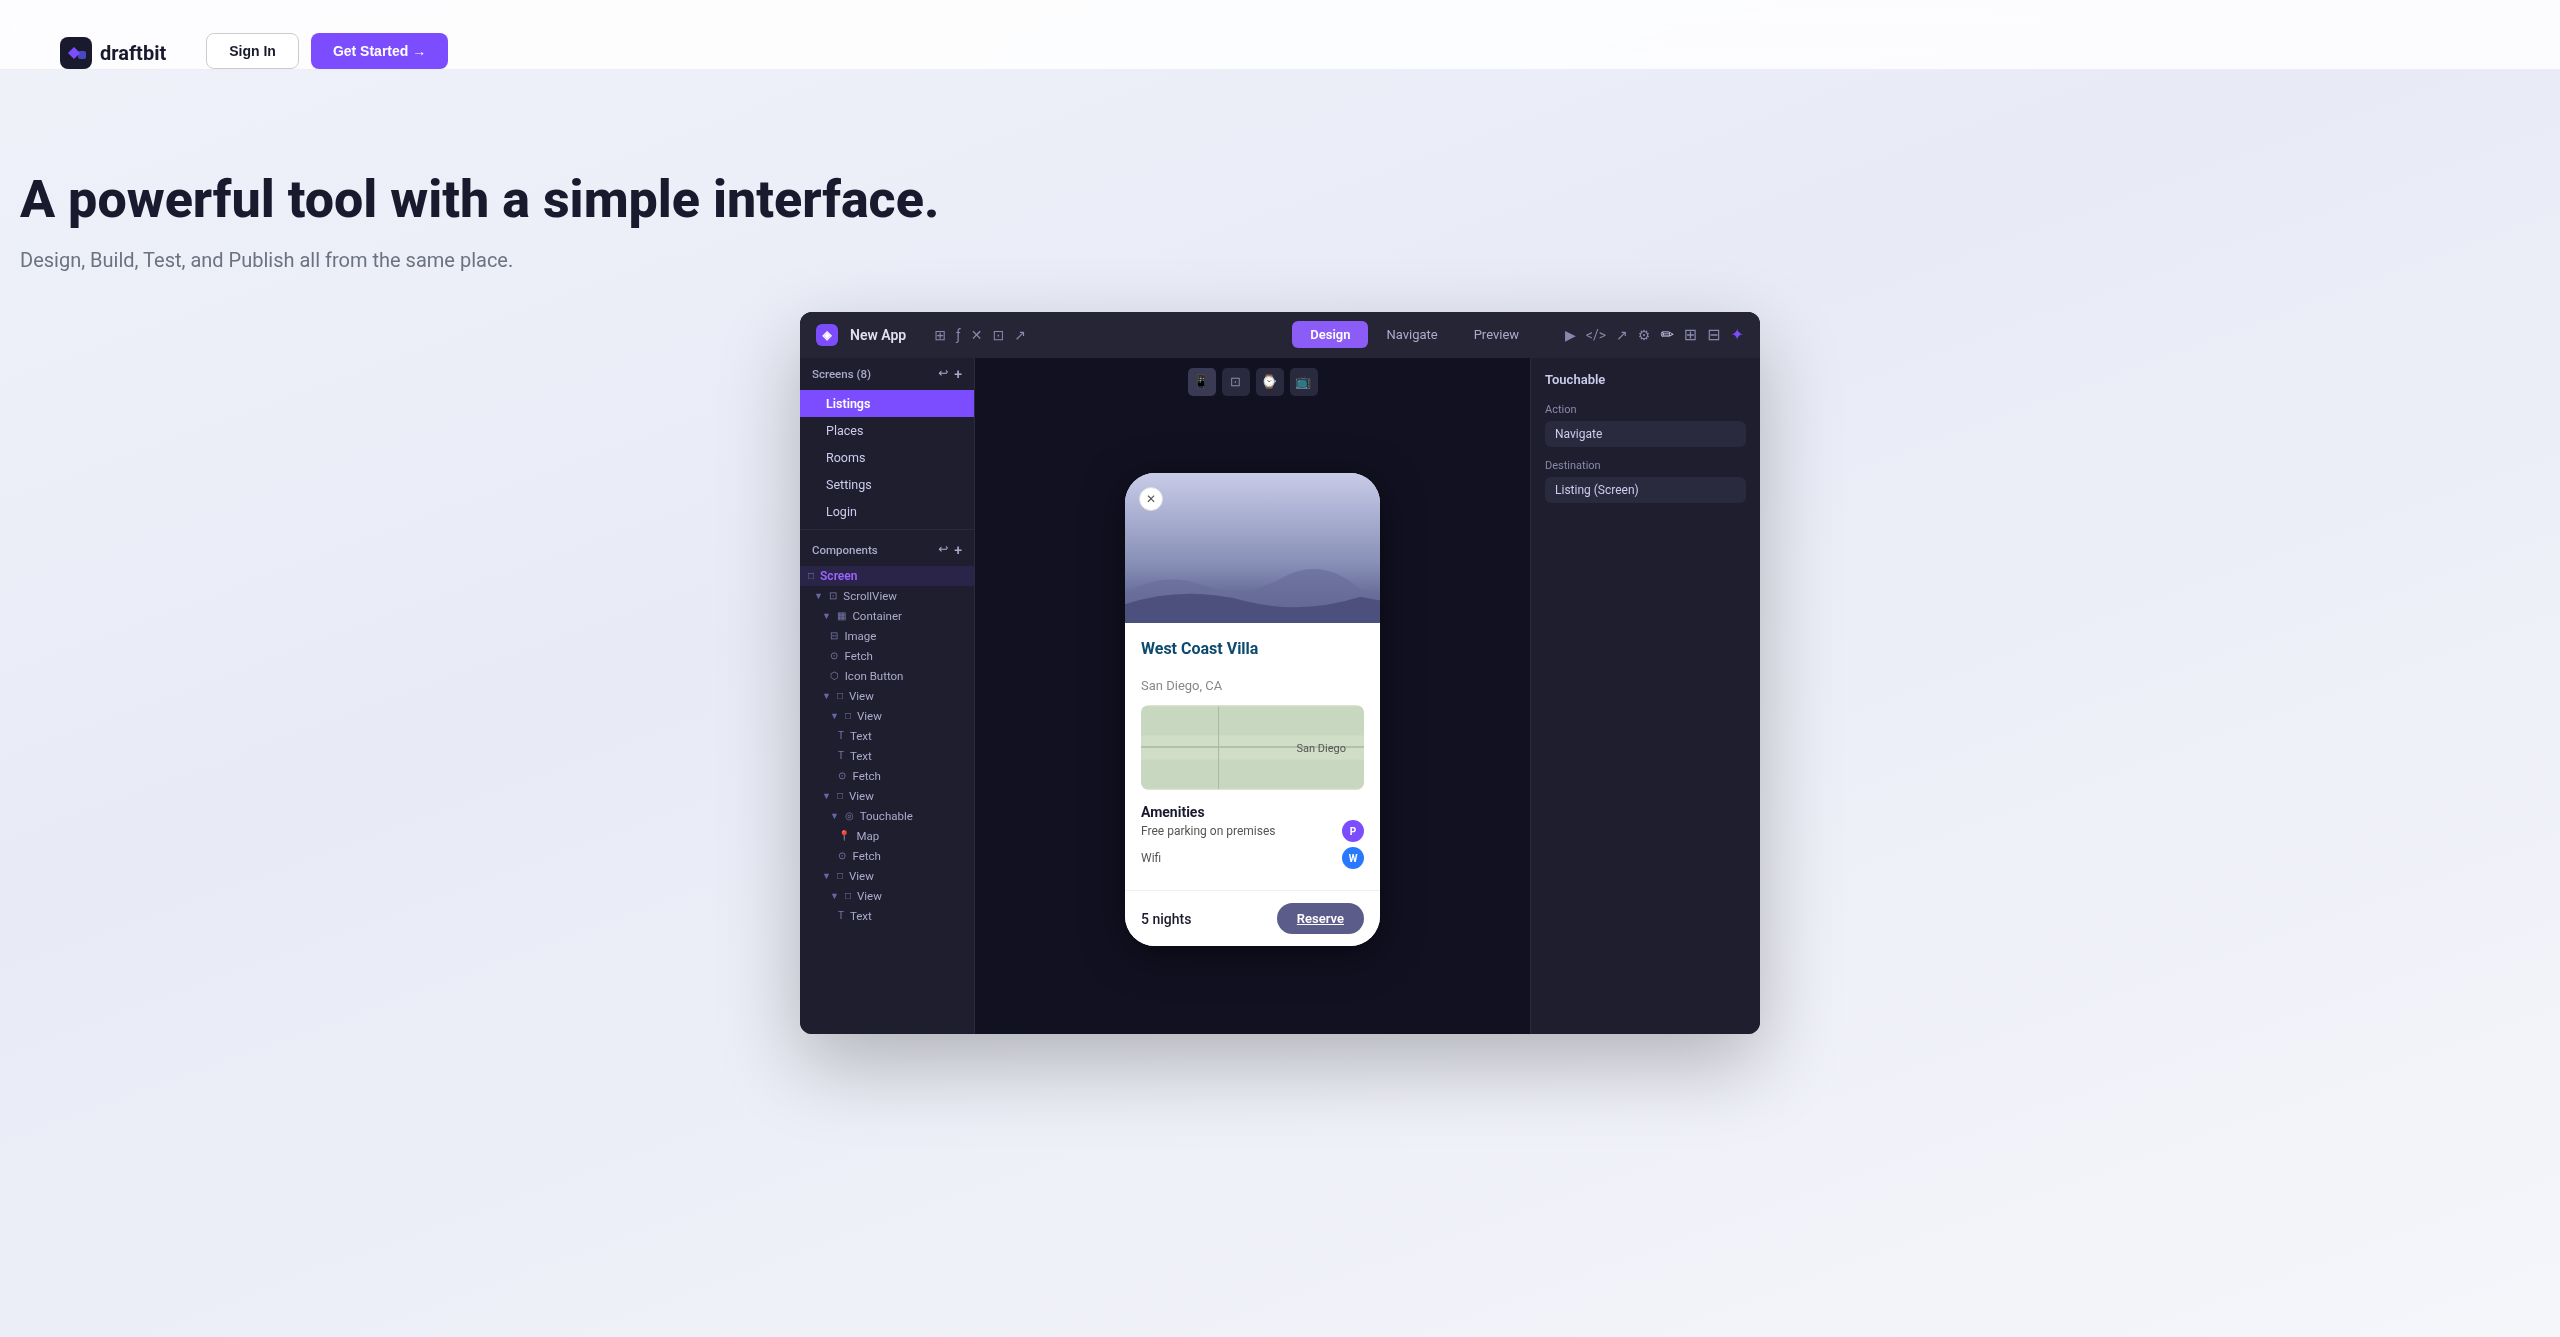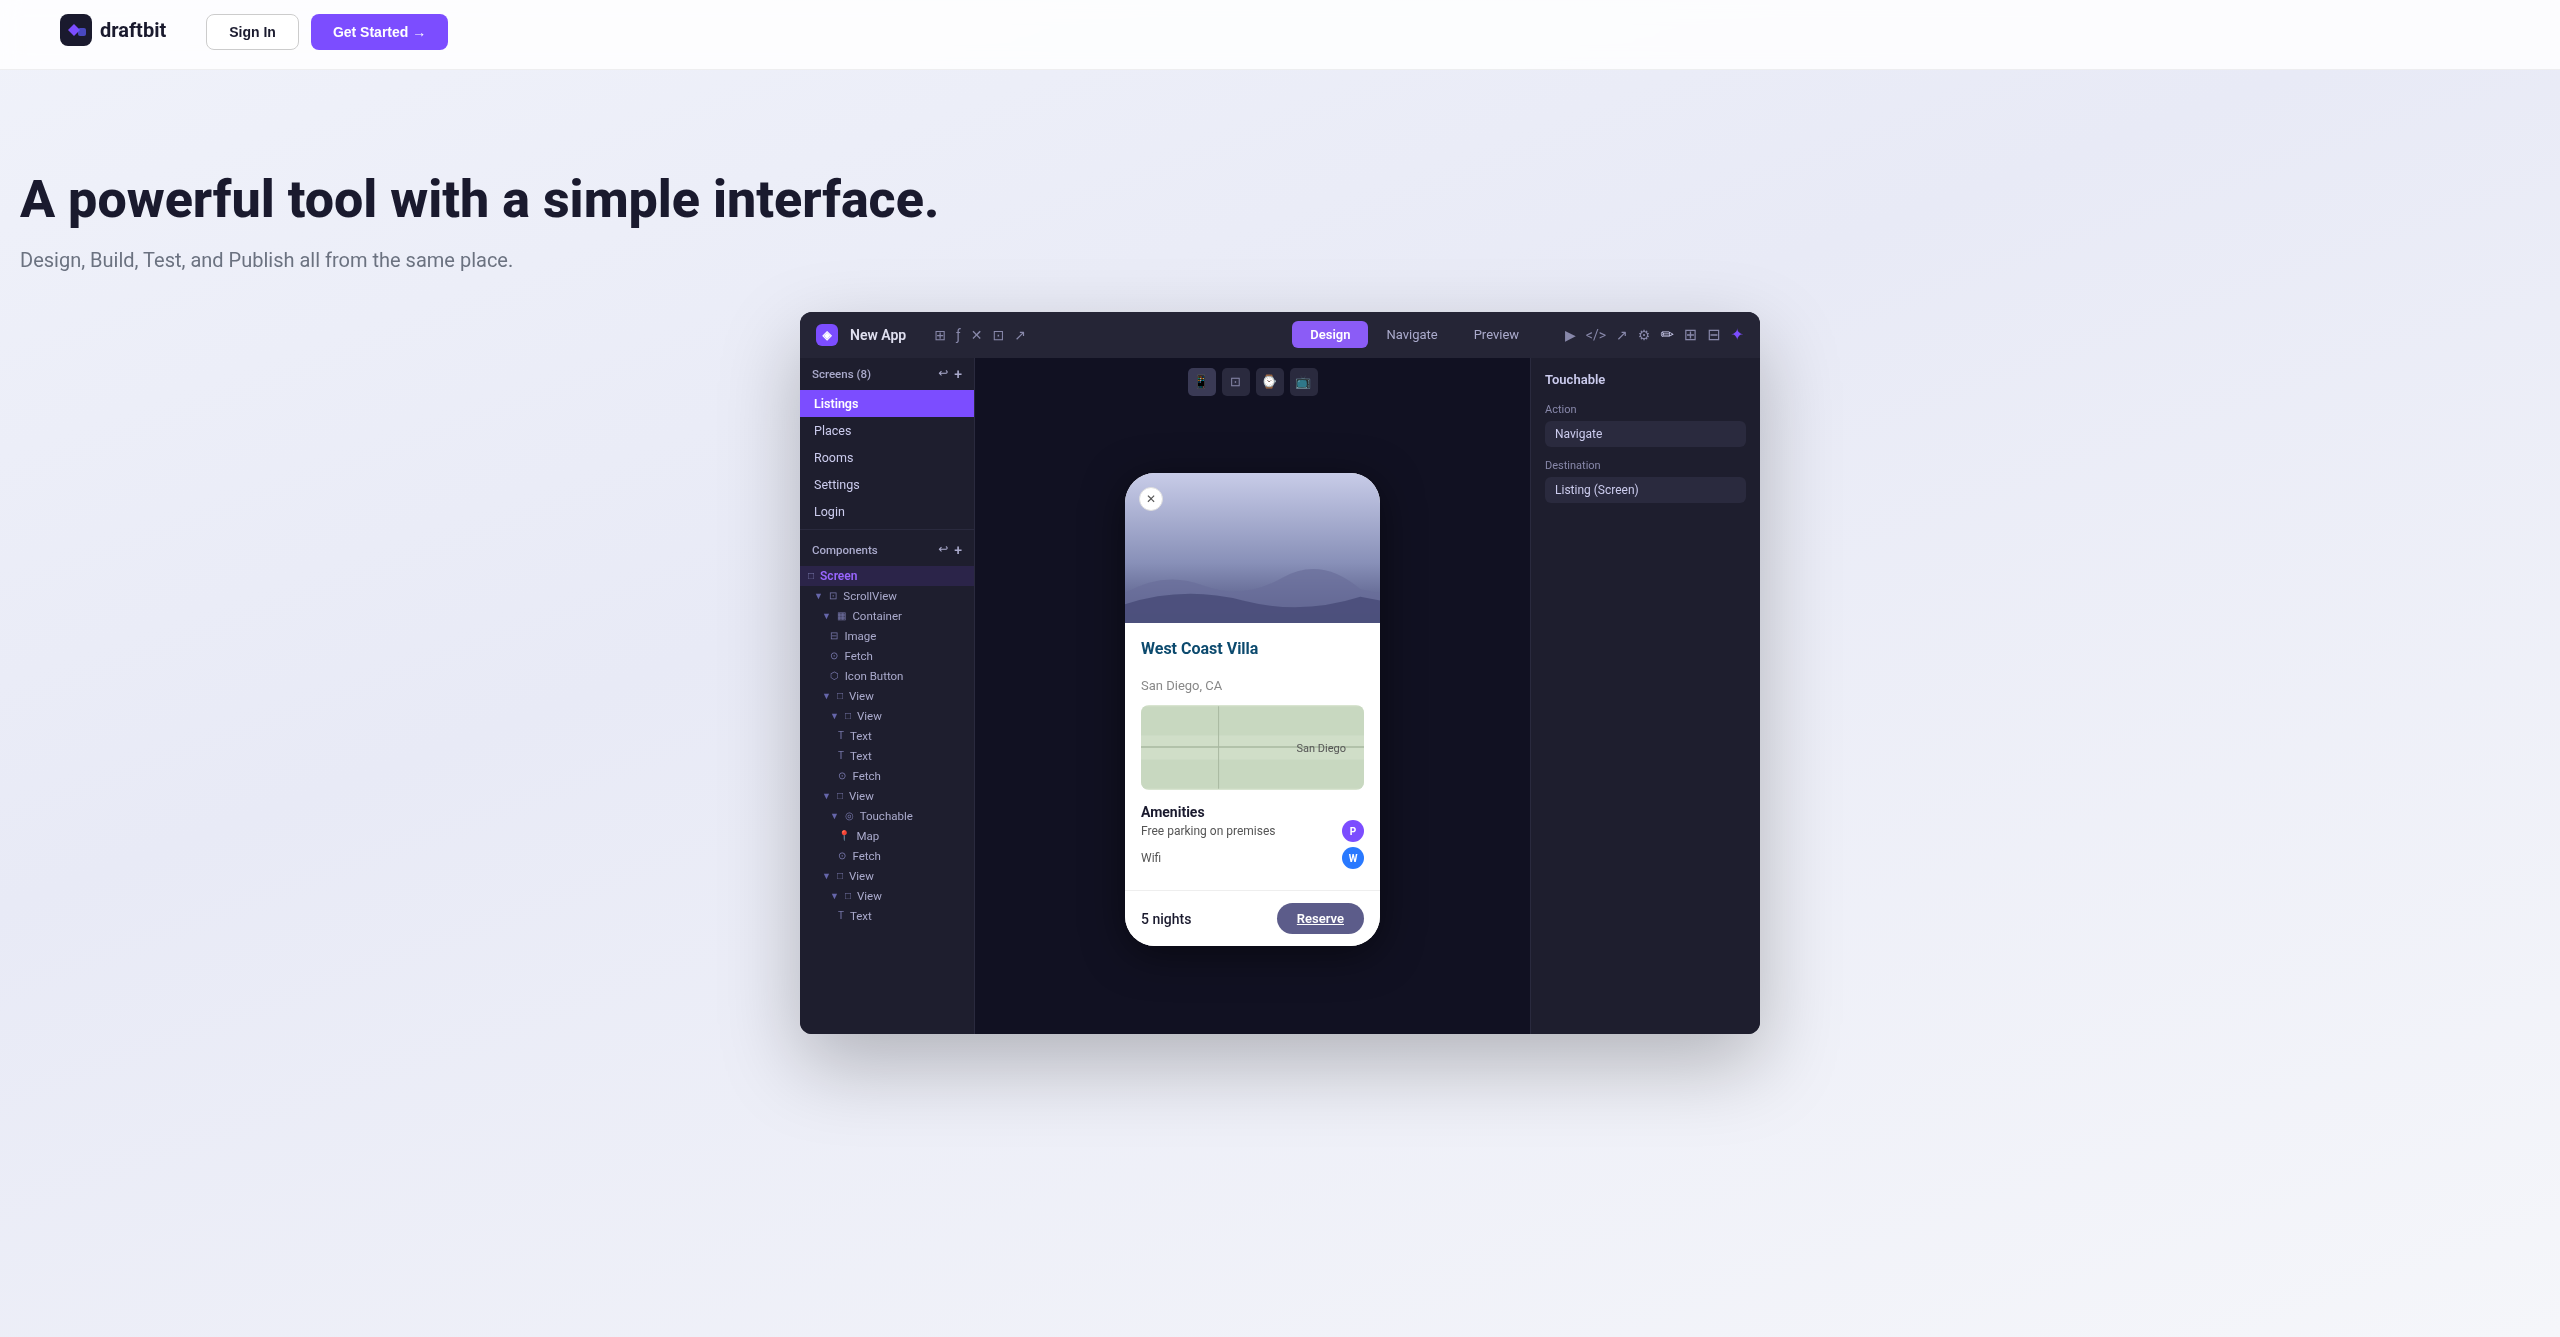--- a/index.html
+++ b/index.html
@@ -6,22 +6,22 @@
     body {
       font-family: -apple-system, BlinkMacSystemFont, 'Segoe UI', Roboto, sans-serif;
       background: linear-gradient(160deg, #f0f2fa 0%, #e8eaf6 40%, #f5f6fa 100%);
       min-height: 100vh;
       overflow-x: hidden;
     }
 
     
     nav {
       display: flex;
-      align-items: flex-start;
-      padding: 14px 60px;
+      align-items: flex-end;
+      padding: 0 60px;
       height: 70px;
       background: rgba(255,255,255,0.85);
       backdrop-filter: blur(10px);
       position: sticky;
       top: 0;
       z-index: 100;
       border-bottom: 1px solid rgba(0,0,0,0.06);
     }
     .nav-logo {
       display: flex;
@@ -201,21 +201,21 @@
       padding: 8px 12px;
       font-size: 11.5px;
       color: #aaaacc;
       font-weight: 500;
     }
     .sidebar-section-icons {
       display: flex;
       gap: 6px;
     }
     .sidebar-screen-item {
-      padding: 6px 14px;
+      padding: 6px 26px;
       font-size: 12.5px;
       color: #ccccee;
       cursor: pointer;
     }
     .sidebar-screen-item.active {
       background: #7c4dff;
       color: white;
       font-weight: 600;
     }
     .sidebar-divider {

